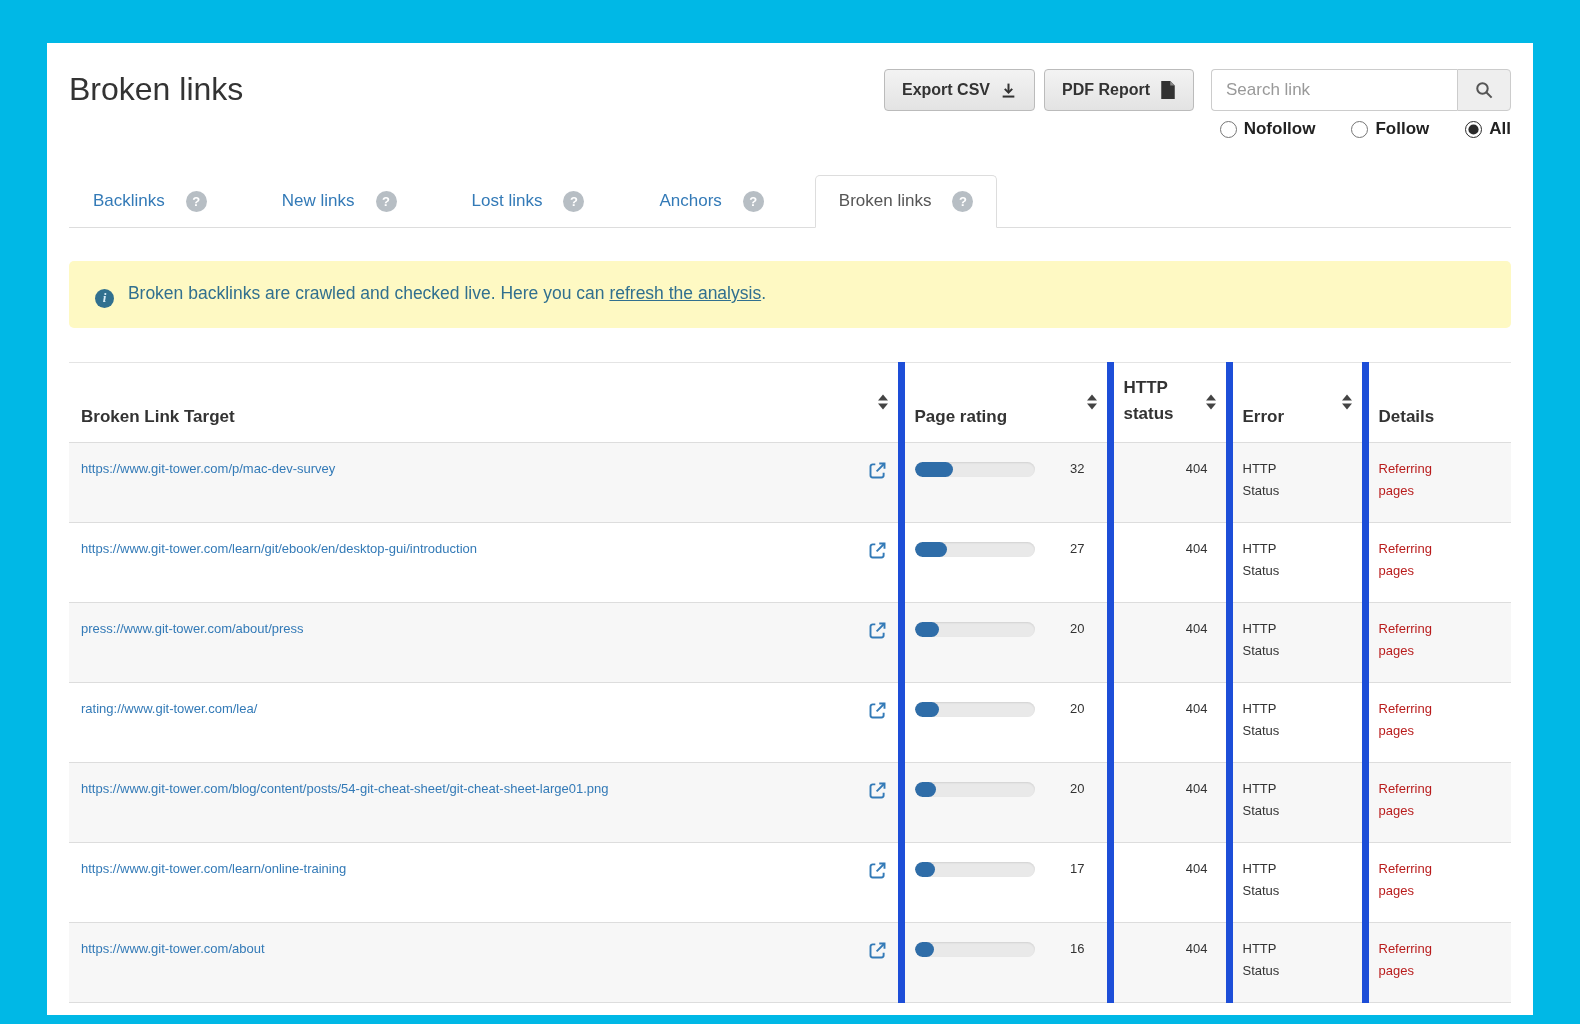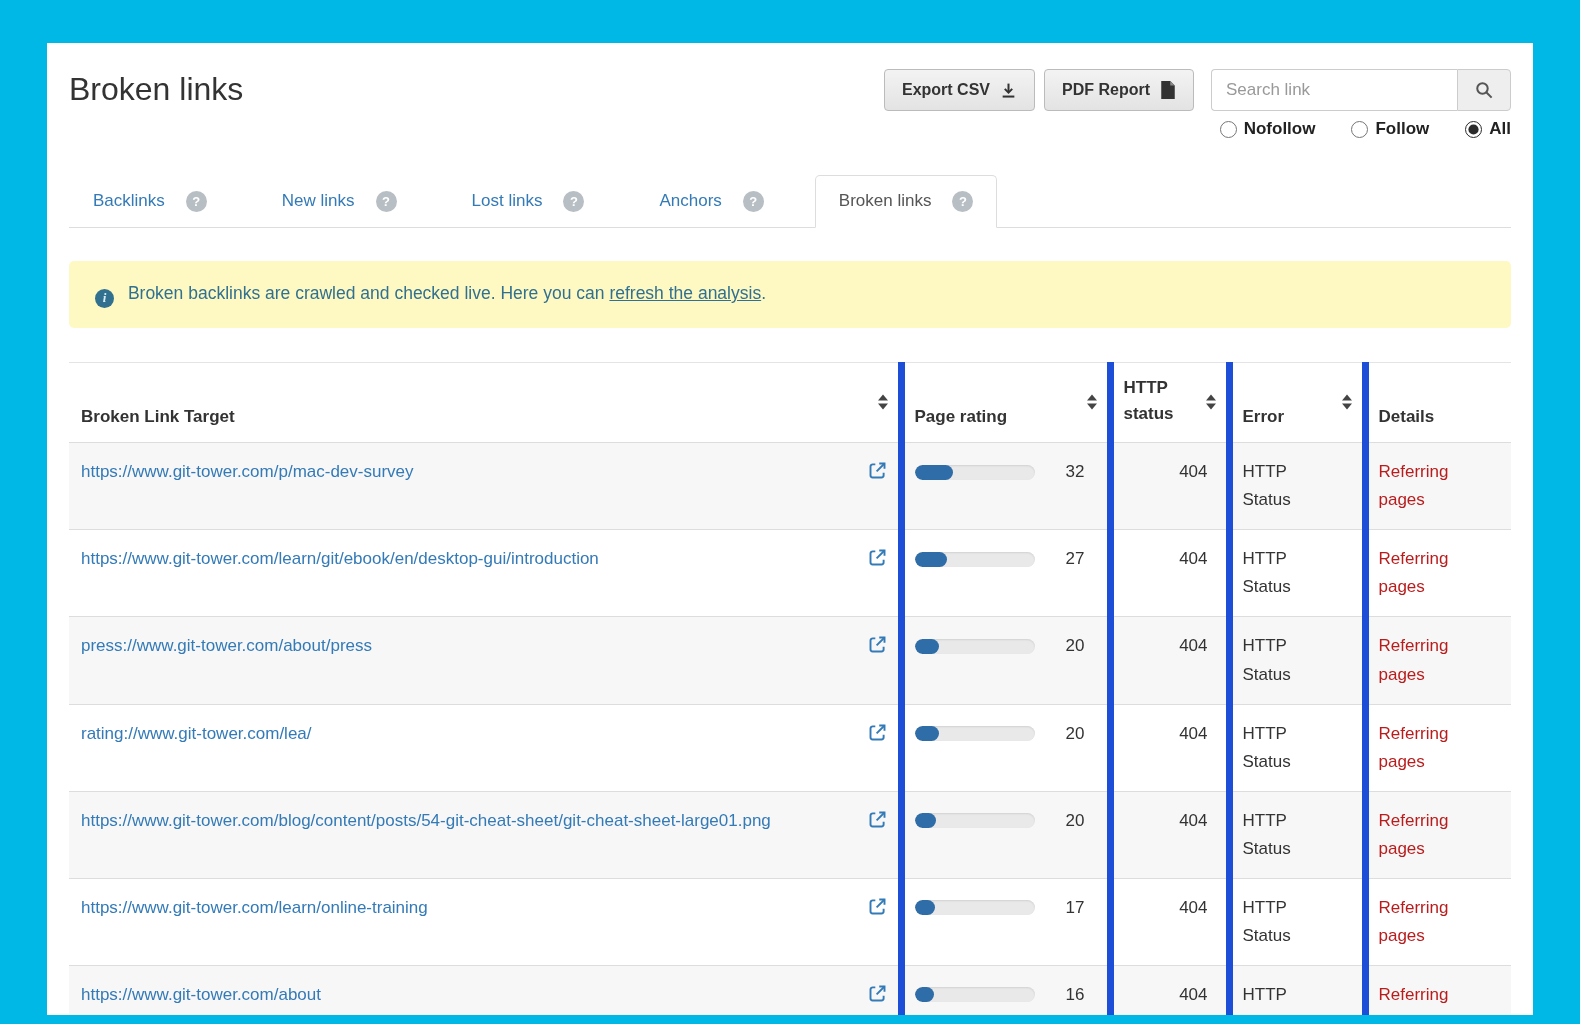--- a/index.html
+++ b/index.html
@@ -101,21 +101,21 @@
   .th-wrap-narrow { display: inline-block; width: min-content; line-height: 1.55; }
   .sort {
     position: absolute; right: 10px; top: 50%; transform: translateY(-50%);
     display: flex; flex-direction: column; gap: 3px; cursor: pointer;
   }
   .tri-up { width: 0; height: 0; border-left: 5.5px solid transparent; border-right: 5.5px solid transparent; border-bottom: 6.5px solid #444; }
   .tri-down { width: 0; height: 0; border-left: 5.5px solid transparent; border-right: 5.5px solid transparent; border-top: 6.5px solid #444; }
 
   .data-table tbody td {
     vertical-align: top; padding: 15px 10px; height: 80px;
-    font-size: 17px; color: #333; line-height: 1.65;
+    font-size: 13px; color: #333; line-height: 1.65;
     border-top: 1px solid #ddd;
   }
   .data-table tbody tr:nth-child(odd) { background: #f7f7f7; }
   .data-table tbody tr:last-child td { border-bottom: 1px solid #ddd; }
 
   .cell-target { padding-left: 12px !important; padding-right: 10px !important; }
   .url-link { color: #337ab7; text-decoration: none; cursor: pointer; }
   .ext-link { float: right; margin-left: 12px; margin-top: 2px; cursor: pointer; line-height: 0; }
 
   .cell-rating-inner { display: flex; align-items: center; justify-content: space-between; padding-right: 12px; }

